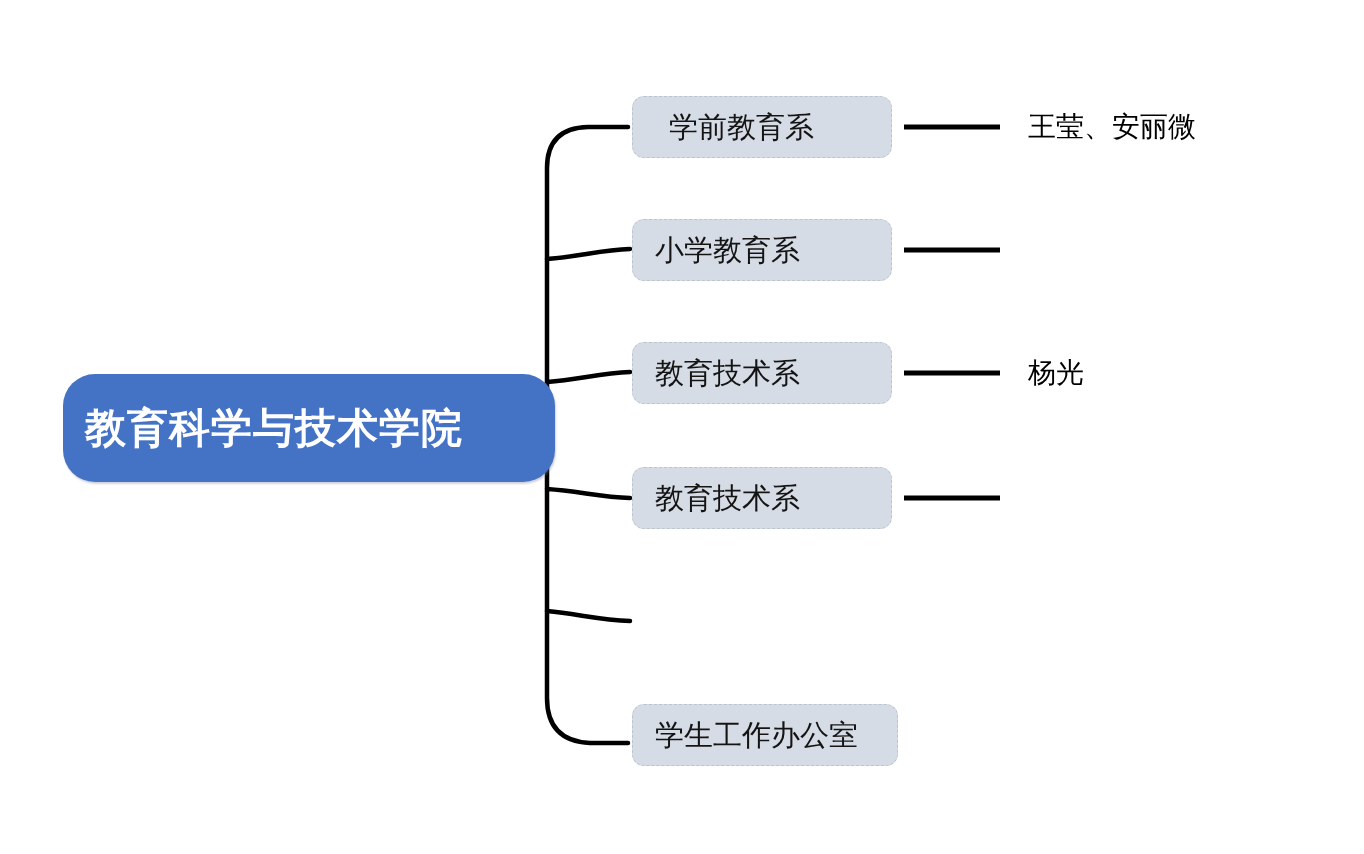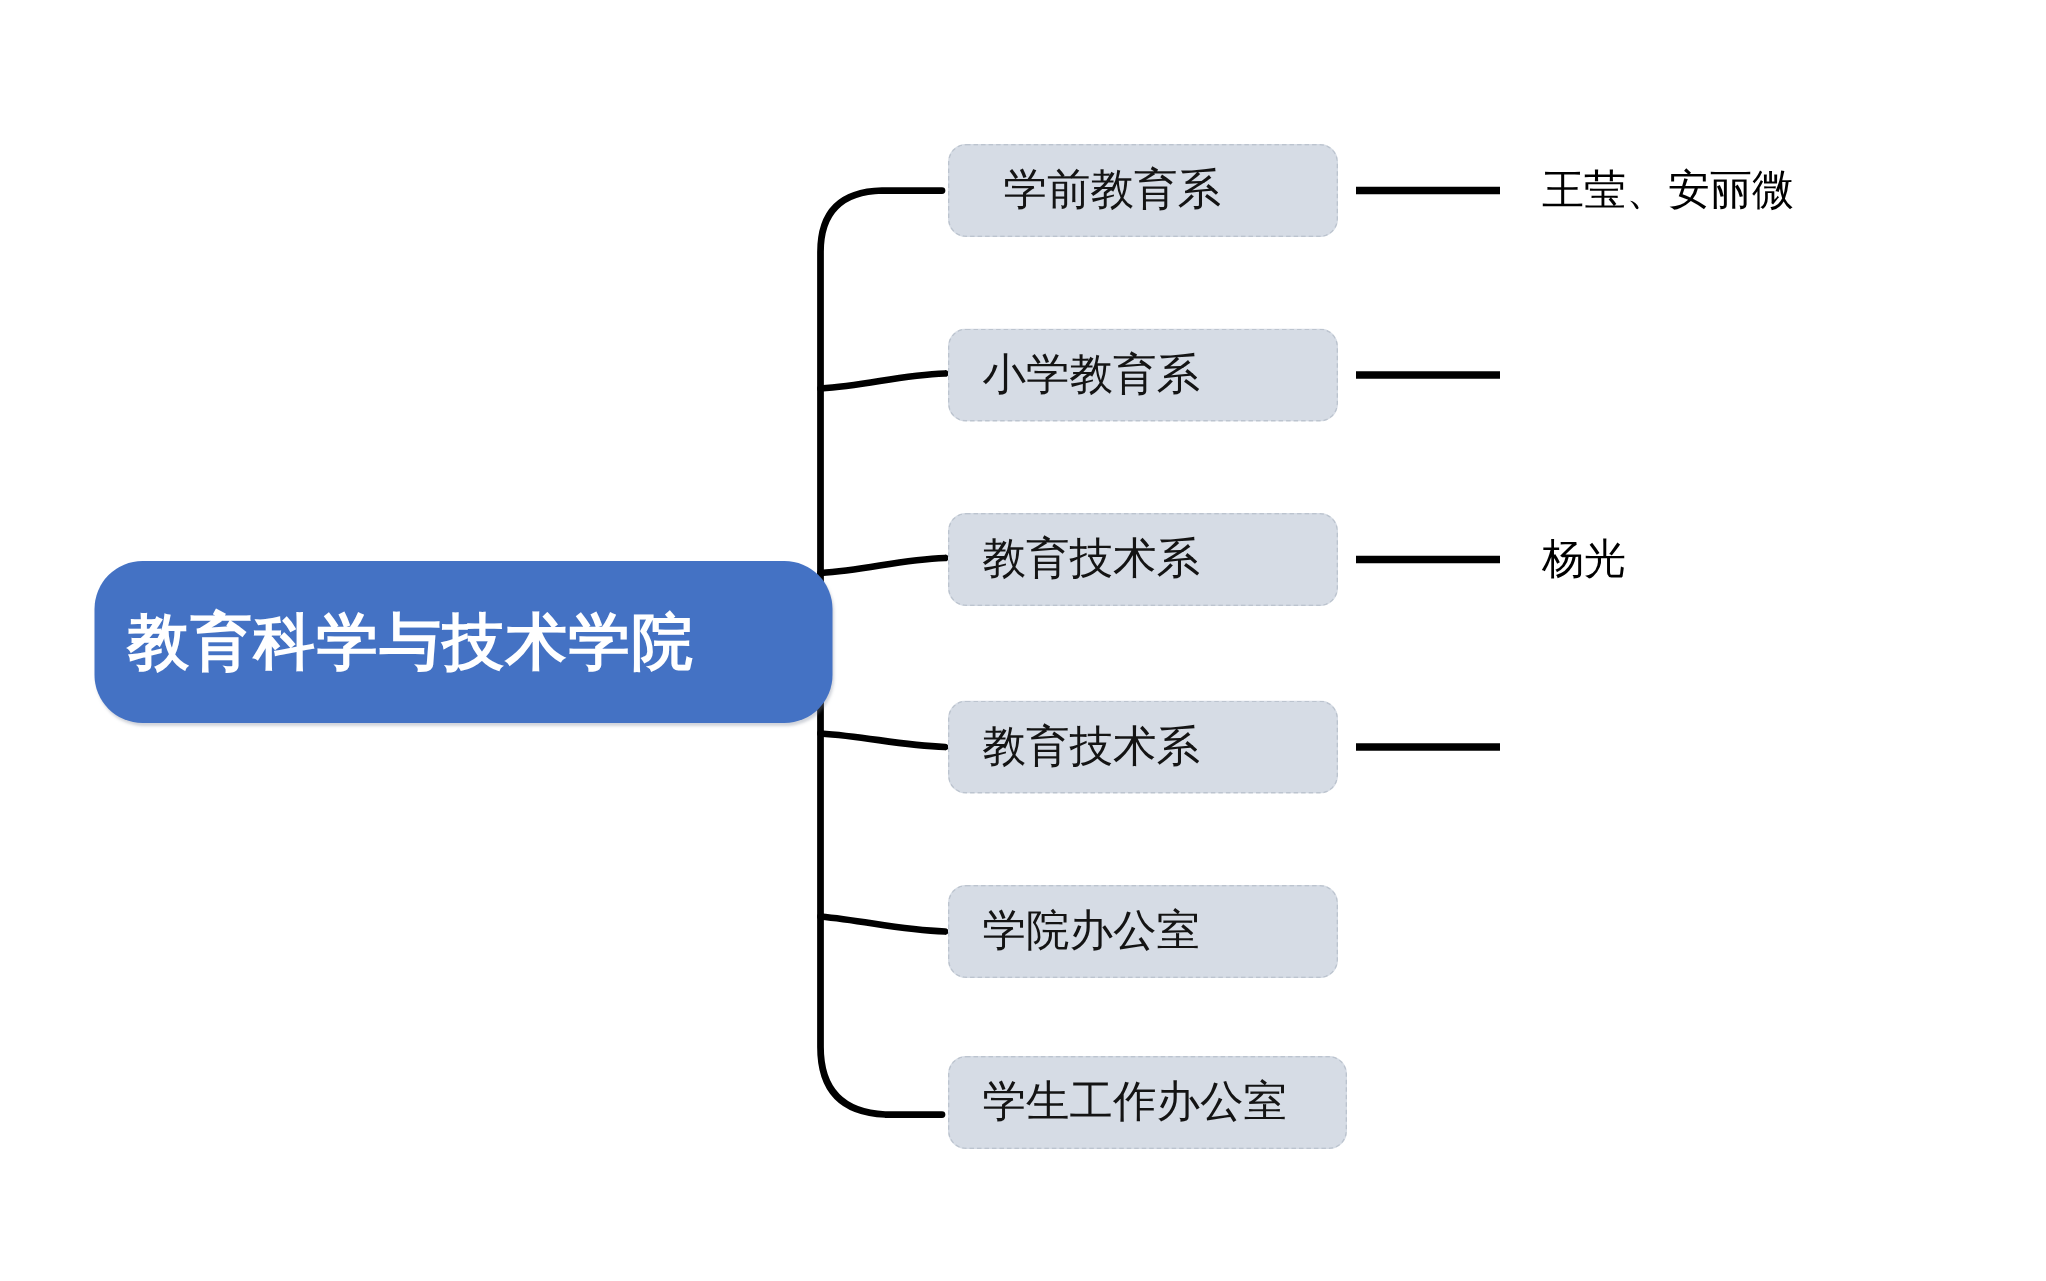--- a/index.html
+++ b/index.html
@@ -120,23 +120,20 @@
   </div>
   <div class="branch-node t2">
     <span class="branch-label">小学教育系</span>
   </div>
   <div class="branch-node t3">
     <span class="branch-label">教育技术系</span>
   </div>
   <div class="branch-node t4">
     <span class="branch-label">教育技术系</span>
   </div>
-  <div class="branch-node t5">
-    <span class="branch-label">学院办公室</span>
-  </div>
   <div class="branch-node t6 wide">
     <span class="branch-label">学生工作办公室</span>
   </div>
 
   <div class="names-label n1">王莹、安丽微</div>
   <div class="names-label n3">杨光</div>
 
 </div>
 
 </body></html>

